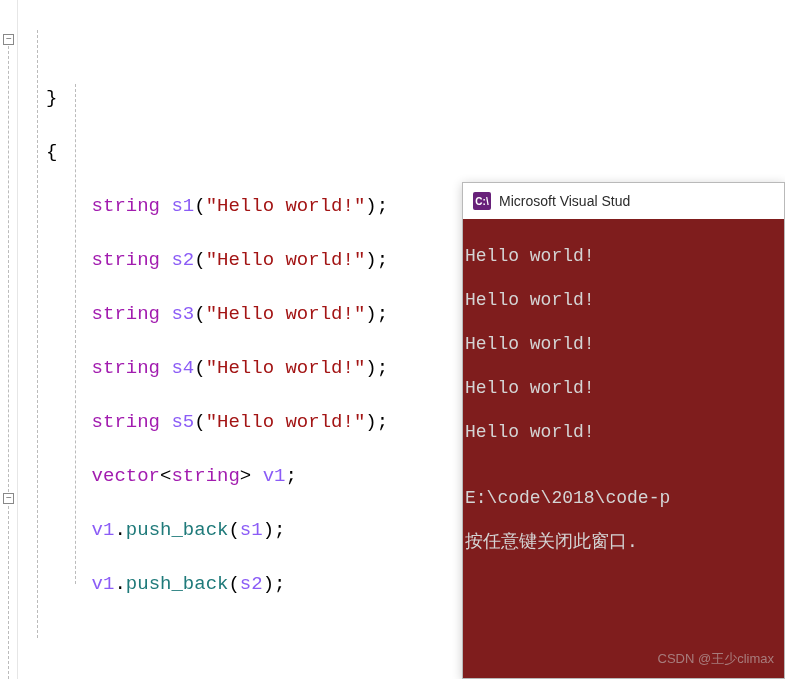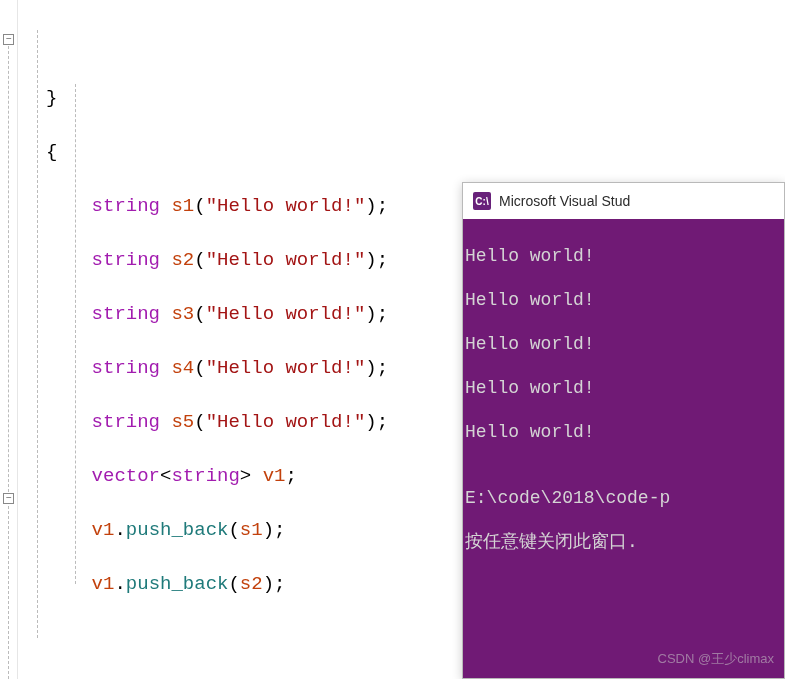--- a/index.html
+++ b/index.html
@@ -48,21 +48,21 @@
     line-height: 27px;
     white-space: pre;
     position: relative;
   }
   .guide1 { position:absolute; left:19px; top:30px; height:608px; border-left:1px dashed #bbb; }
   .guide2 { position:absolute; left:57px; top:84px; height:500px; border-left:1px dashed #bbb; }
   .kw { color: #0000ff; }
   .ident { color: #1f7a7a; }
   .type { color: #a21caf; }
   .str { color: #a31515; }
-  .obj { color: #c2410c; text-align: center; }
+  .obj { color: #8b5cf6; text-align: center; }
   .punct { color: #000; }
 
   .console-window {
     position: absolute;
     top: 182px;
     left: 462px;
     width: 323px;
     height: 497px;
     background: #fff;
     border: 1px solid #b9b9b9;
@@ -87,21 +87,21 @@
     width: 18px; height: 18px;
     background: #68217a;
     color: #fff;
     font-size: 10px;
     font-weight: bold;
     display:flex; align-items:center; justify-content:center;
     border-radius:2px;
   }
   .console {
     flex: 1;
-    background: #701a75;
+    background: #7f1d1d;
     color: #d4d4d4;
     font-family: "NSimSun","Courier New", monospace;
     font-size: 18px;
     line-height: 22px;
     padding: 4px 2px;
     white-space: pre;
     overflow:hidden;
     position:relative;
   }
   .watermark {

